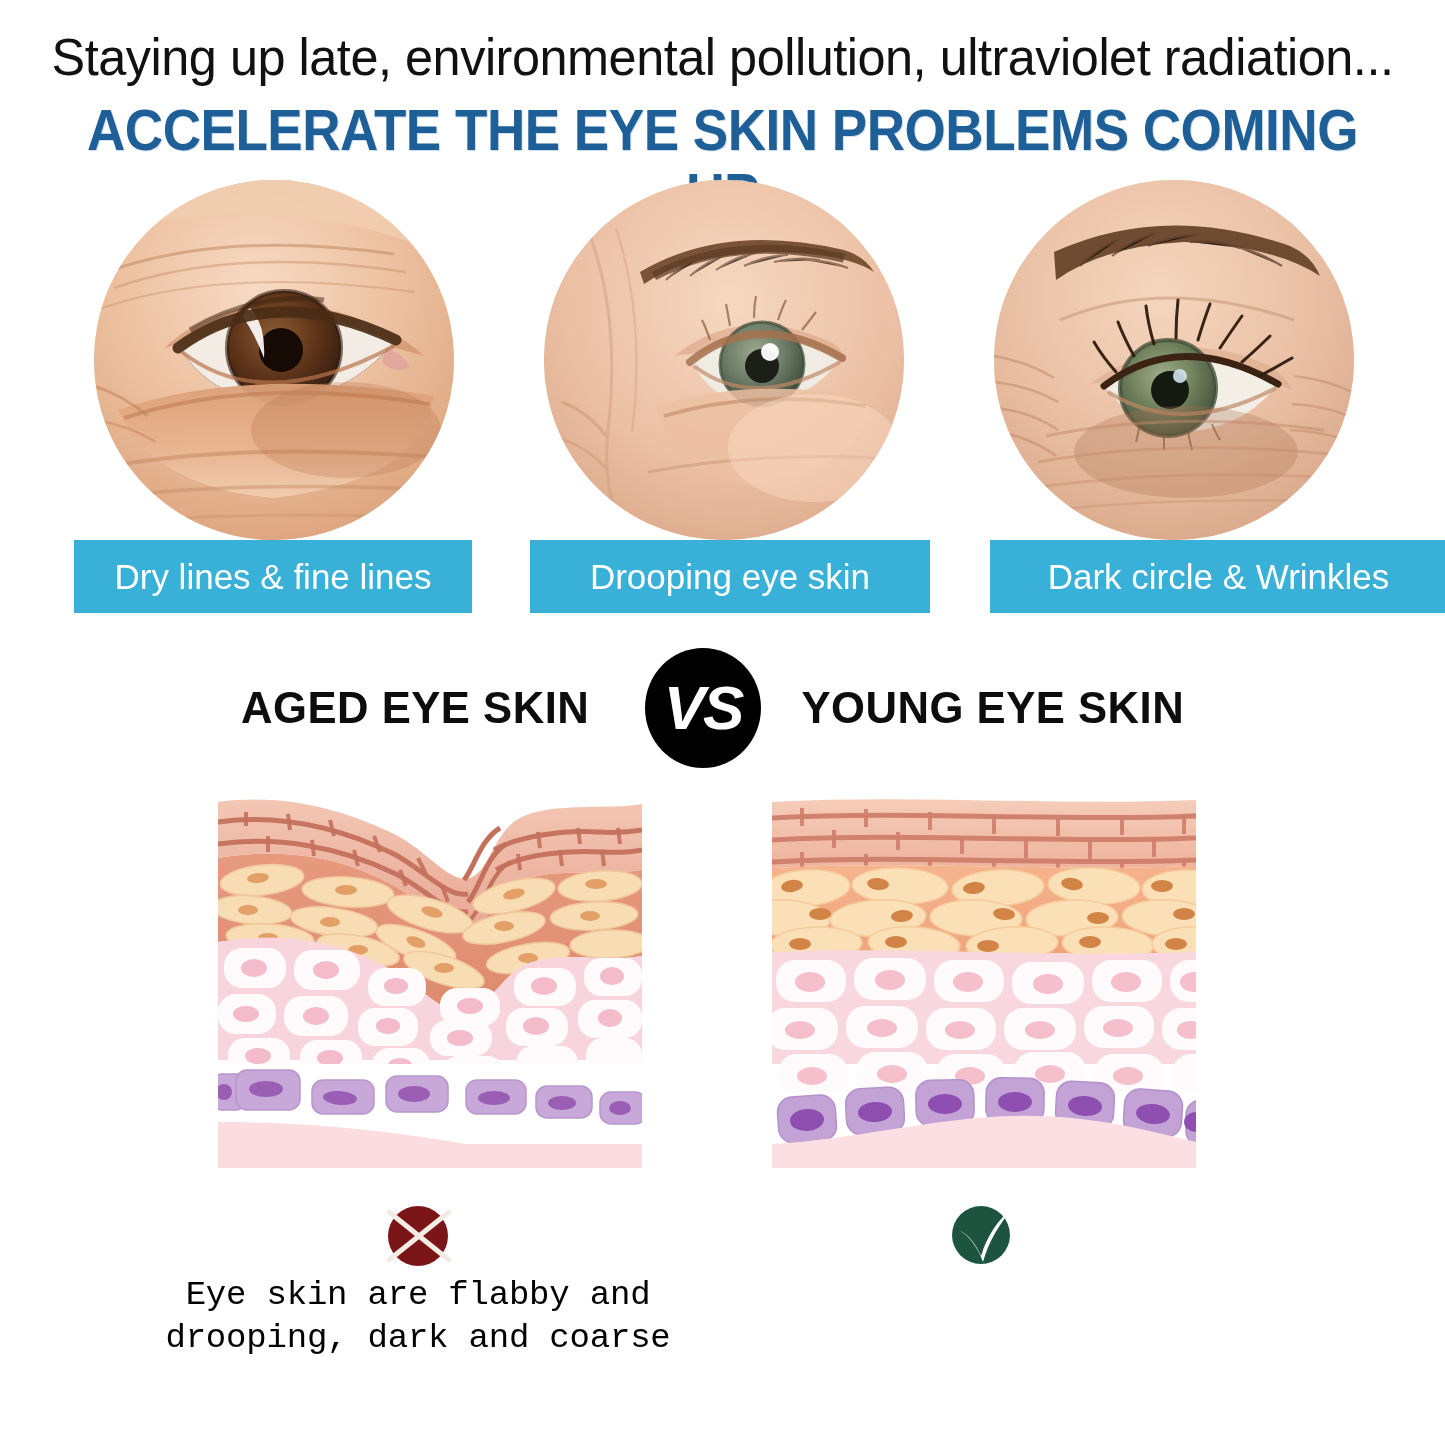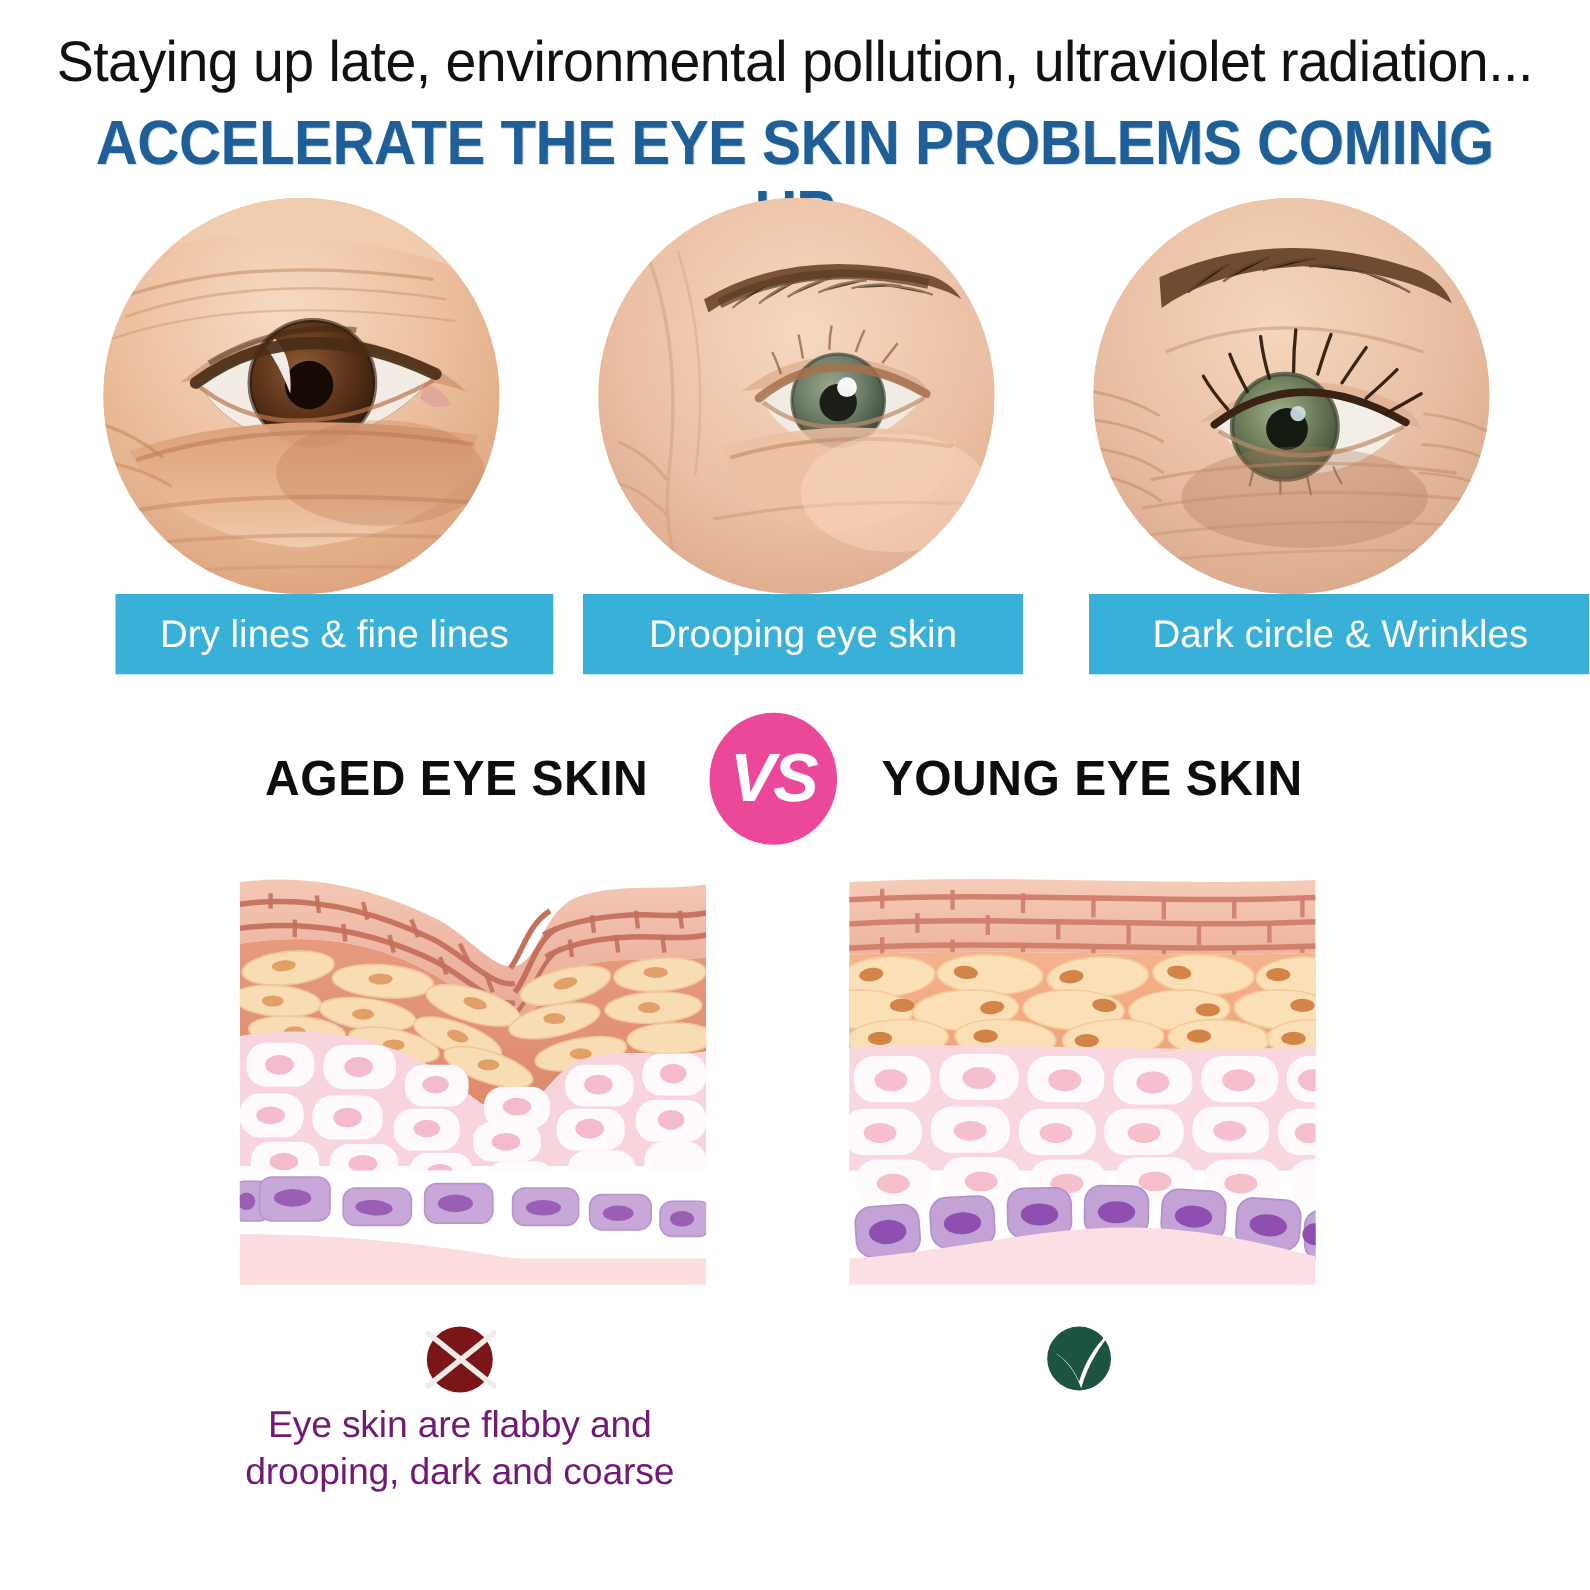--- a/index.html
+++ b/index.html
@@ -88,21 +88,21 @@
     background: #38b0d8;
     display: flex;
     align-items: center;
     justify-content: center;
     color: #ffffff;
     font-size: 35px;
     font-family: "Liberation Sans", sans-serif;
     letter-spacing: 0px;
     white-space: nowrap;
   }
-  .cap-bar.b1 { left: 30px;  width: 398px; margin-left: 31px; }
+  .cap-bar.b1 { left: 30px;  width: 398px; }
   .cap-bar.b2 { left: 36px;  width: 400px; }
   .cap-bar.b3 { left: 46px;  width: 457px; }
 
   
   .vs-row {
     position: absolute;
     left: 0;
     top: 645px;
     width: 1294px;
     height: 125px;
@@ -122,21 +122,21 @@
   }
   .vs-label.left  { left: 235px;  width: 400px; justify-content: flex-start; }
   .vs-label.right { left: 795px; width: 430px; justify-content: flex-start; }
   .vs-badge {
     position: absolute;
     left: 645px;
     top: 3px;
     width: 116px;
     height: 120px;
     border-radius: 50%;
-    background: #ec4899;
+    background: #000000;
     display: flex;
     align-items: center;
     justify-content: center;
   }
   .vs-badge span {
     color: #ffffff;
     font-size: 62px;
     font-weight: 700;
     font-style: italic;
     font-family: "Liberation Sans", sans-serif;
@@ -166,22 +166,22 @@
   .verdict.right { left: 722px; }
   .verdict-icon {
     width: 70px;
     height: 70px;
     margin: 0 auto 4px auto;
   }
   .verdict-icon svg { display: block; width: 70px; height: 70px; }
   .verdict-text {
     font-size: 34px;
     line-height: 43px;
-    color: #701a75;
-    font-family: Liberation Sans, sans-serif;
+    color: #000000;
+    font-family: Liberation Mono, monospace;
     font-weight: 300;
     white-space: pre-line;
     letter-spacing: -0.2px;
   }
 </style>
 </head>
 <body>
 
 <div id="page">
 

